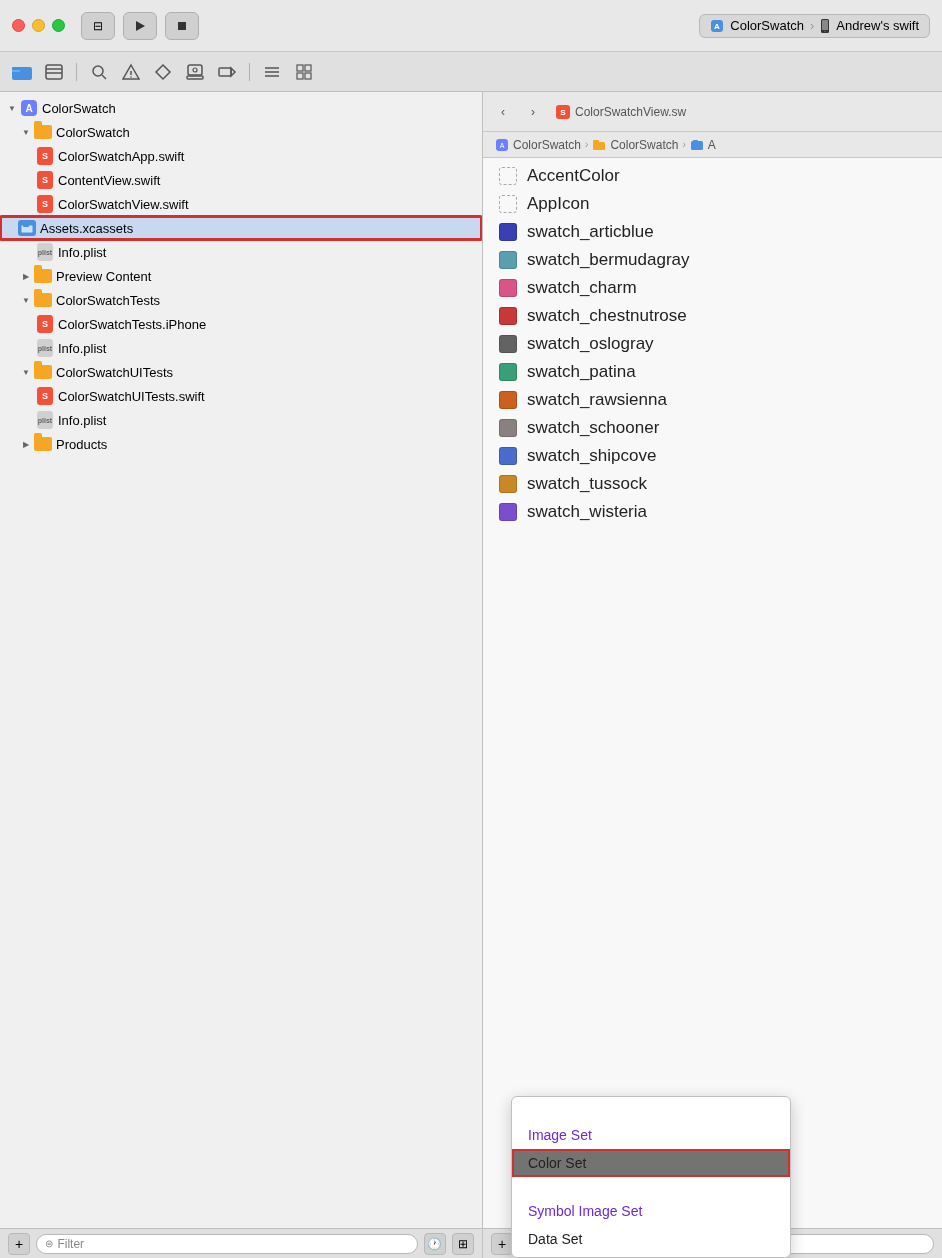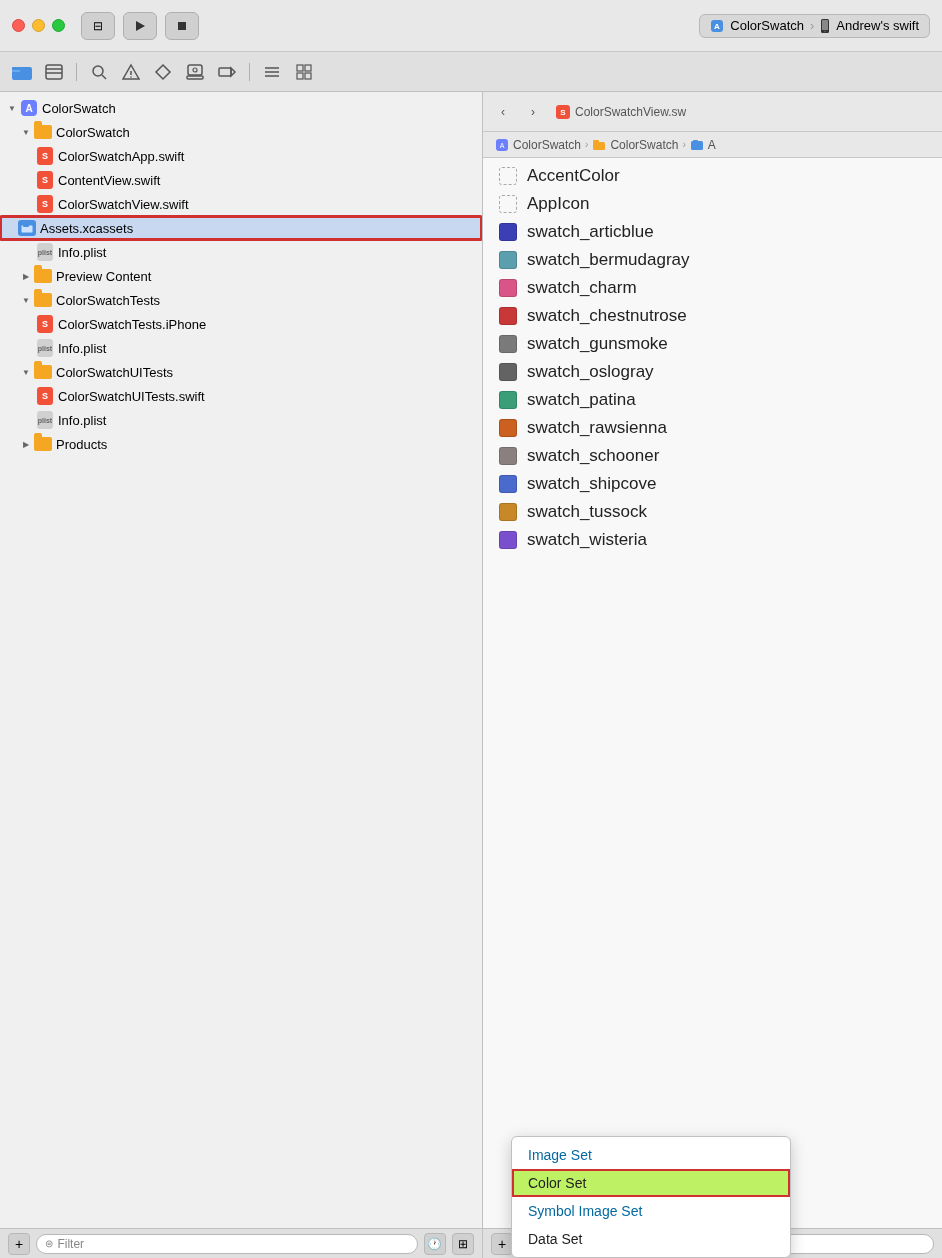--- a/index.html
+++ b/index.html
@@ -368,24 +368,25 @@
     .dropdown-item {
       padding: 6px 16px;
       font-size: 14px;
       color: #222;
       cursor: pointer;
       white-space: nowrap;
     }
     .dropdown-item.highlighted {
       outline: 2.5px solid #d03030;
       outline-offset: -2px;
-      background: #bef264;
+      background: #737373;
     }
     .dropdown-item.dimmed {
-      color: #0369a1;
+      color: #6d28d9;
+      margin-top: 20px;
     }
   </style>
 </head>
 <body>
 
 <div class="titlebar">
   <div class="traffic-lights">
     <span class="traffic-light tl-red"></span>
     <span class="traffic-light tl-yellow"></span>
     <span class="traffic-light tl-green"></span>
@@ -692,24 +693,20 @@
       <div class="color-item">
         <div class="color-swatch" style="background:#d95588;"></div>
         <span class="color-name">swatch_charm</span>
       </div>
 
       <div class="color-item">
         <div class="color-swatch" style="background:#c83838;"></div>
         <span class="color-name">swatch_chestnutrose</span>
       </div>
 
-      <div class="color-item">
-        <div class="color-swatch" style="background:#7a7a7a;"></div>
-        <span class="color-name">swatch_gunsmoke</span>
-      </div>
 
 
 
       <div class="color-item">
         <div class="color-swatch" style="background:#636363;"></div>
         <span class="color-name">swatch_oslogray</span>
       </div>
 
       <div class="color-item">
         <div class="color-swatch" style="background:#3a9e78;"></div>

